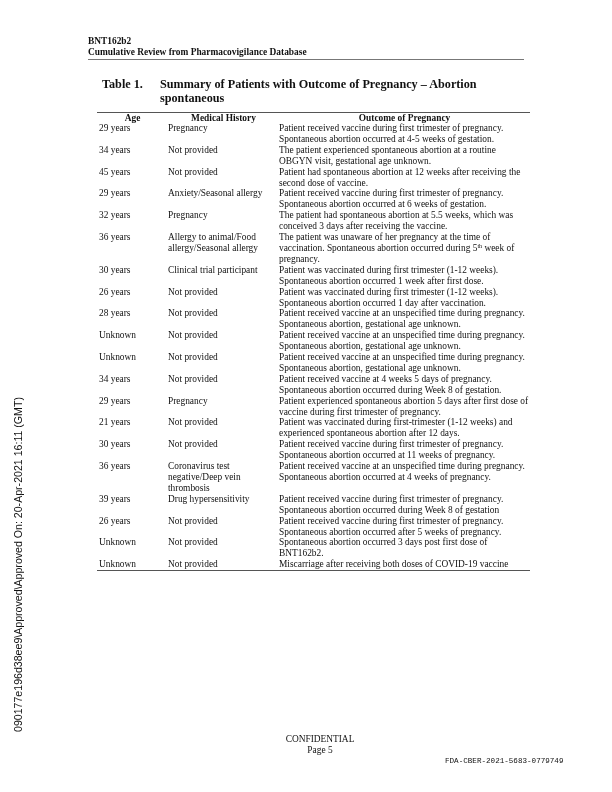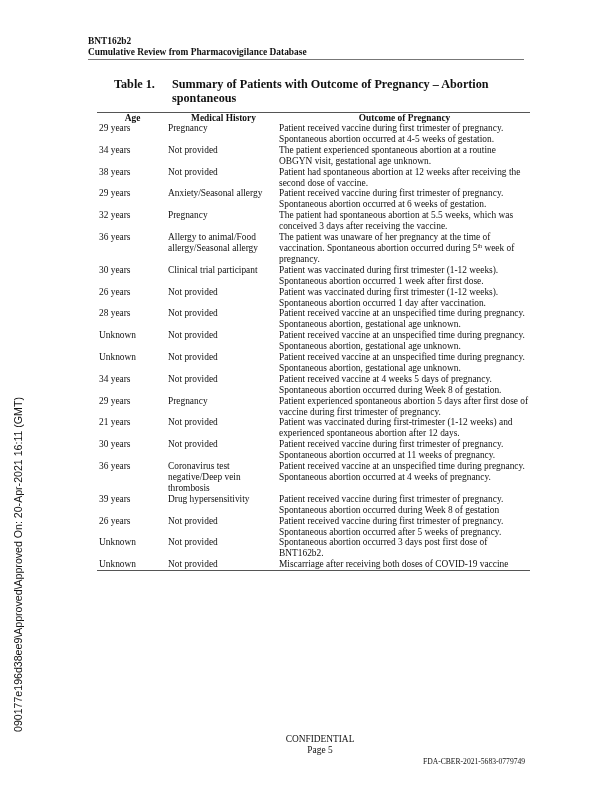--- a/index.html
+++ b/index.html
@@ -6,21 +6,21 @@
     body {
       width: 612px; height: 792px; position: relative; overflow: hidden;
       font-family: "Liberation Serif", "DejaVu Serif", serif; color: #111;
     }
     .running-header {
       position: absolute; left: 88px; top: 36px; width: 436px;
       font-size: 9.4px; line-height: 11px;
       border-bottom: 0.8px solid #777; padding-bottom: 1px; font-weight: bold;
     }
     .caption {
-      position: absolute; left: 114px; top: 77px; width: 420px;
+      position: absolute; left: 102px; top: 77px; width: 420px;
       font-weight: bold; font-size: 12.2px; line-height: 14px;
       display: flex;
     }
     .caption .lbl { width: 58px; flex: none; }
     .caption .txt { flex: 1; }
     .table-wrap {
       position: absolute; left: 97px; top: 112px; width: 433px;
     }
     table { border-collapse: collapse; width: 100%; font-size: 9.4px; line-height: 10.9px; }
     thead th {
@@ -32,22 +32,22 @@
     col.c-age { width: 71px; }
     col.c-hist { width: 111px; }
     col.c-out { width: 251px; }
     td.age { padding-left: 2px; }
     sup { font-size: 6px; line-height: 0; vertical-align: 3px; }
     .footer {
       position: absolute; left: 270px; top: 734px; width: 100px;
       text-align: center; font-size: 9.4px; line-height: 11px;
     }
     .docid {
-      position: absolute; left: 423px; top: 757px;
-      font-family: Liberation Serif, serif; font-size: 7.6px;
+      position: absolute; left: 445px; top: 757px;
+      font-family: Liberation Mono, monospace; font-size: 7.6px;
     }
     .watermark {
       position: absolute; left: 12px; top: 732px;
       transform-origin: 0 0; transform: rotate(-90deg);
       font-family: "Liberation Sans", "DejaVu Sans", sans-serif; font-size: 10.6px;
       white-space: nowrap; color: #111;
     }
   </style>
 </head>
 <body>
@@ -81,21 +81,21 @@
           <td class="age">29 years</td>
           <td class="hist">Pregnancy</td>
           <td class="out">Patient received vaccine during first trimester of pregnancy. Spontaneous abortion occurred at 4-5 weeks of gestation.</td>
         </tr>
         <tr>
           <td class="age">34 years</td>
           <td class="hist">Not provided</td>
           <td class="out">The patient experienced spontaneous abortion at a routine OBGYN visit, gestational age unknown.</td>
         </tr>
         <tr>
-          <td class="age">38 years</td>
+          <td class="age">45 years</td>
           <td class="hist">Not provided</td>
           <td class="out">Patient had spontaneous abortion at 12 weeks after receiving the second dose of vaccine.</td>
         </tr>
         <tr>
           <td class="age">29 years</td>
           <td class="hist">Anxiety/Seasonal allergy</td>
           <td class="out">Patient received vaccine during first trimester of pregnancy. Spontaneous abortion occurred at 6 weeks of gestation.</td>
         </tr>
         <tr>
           <td class="age">32 years</td>

